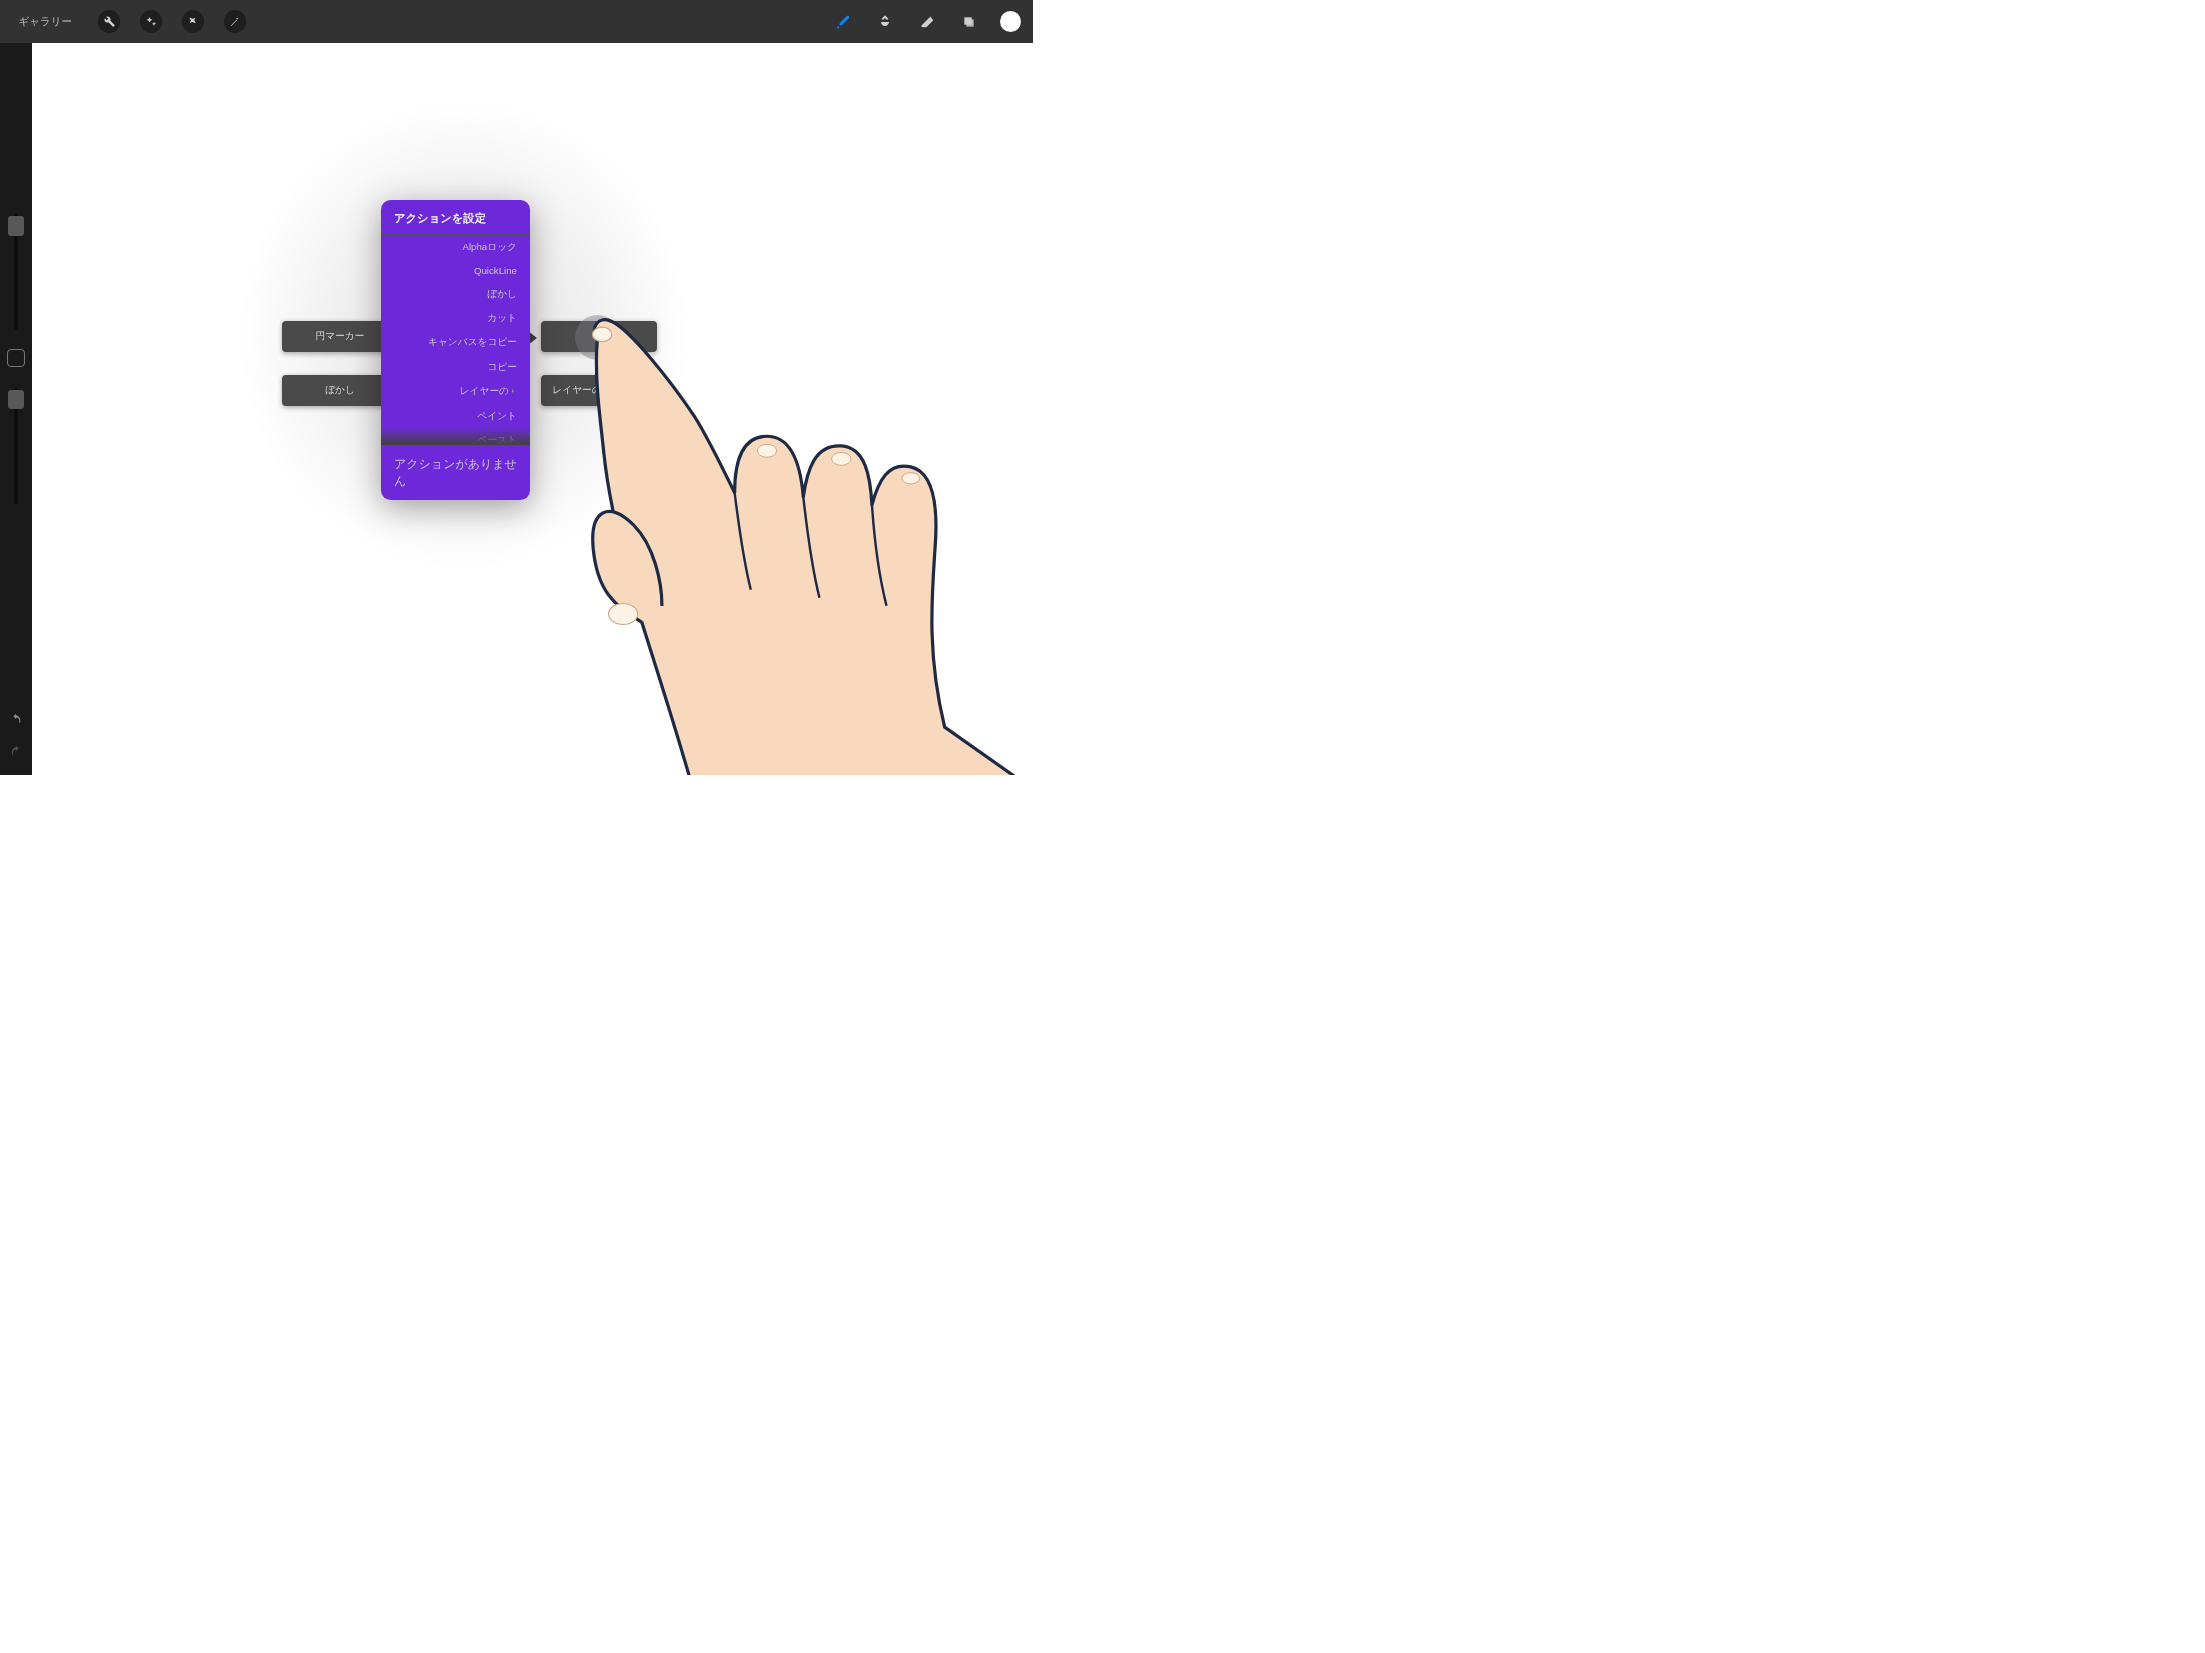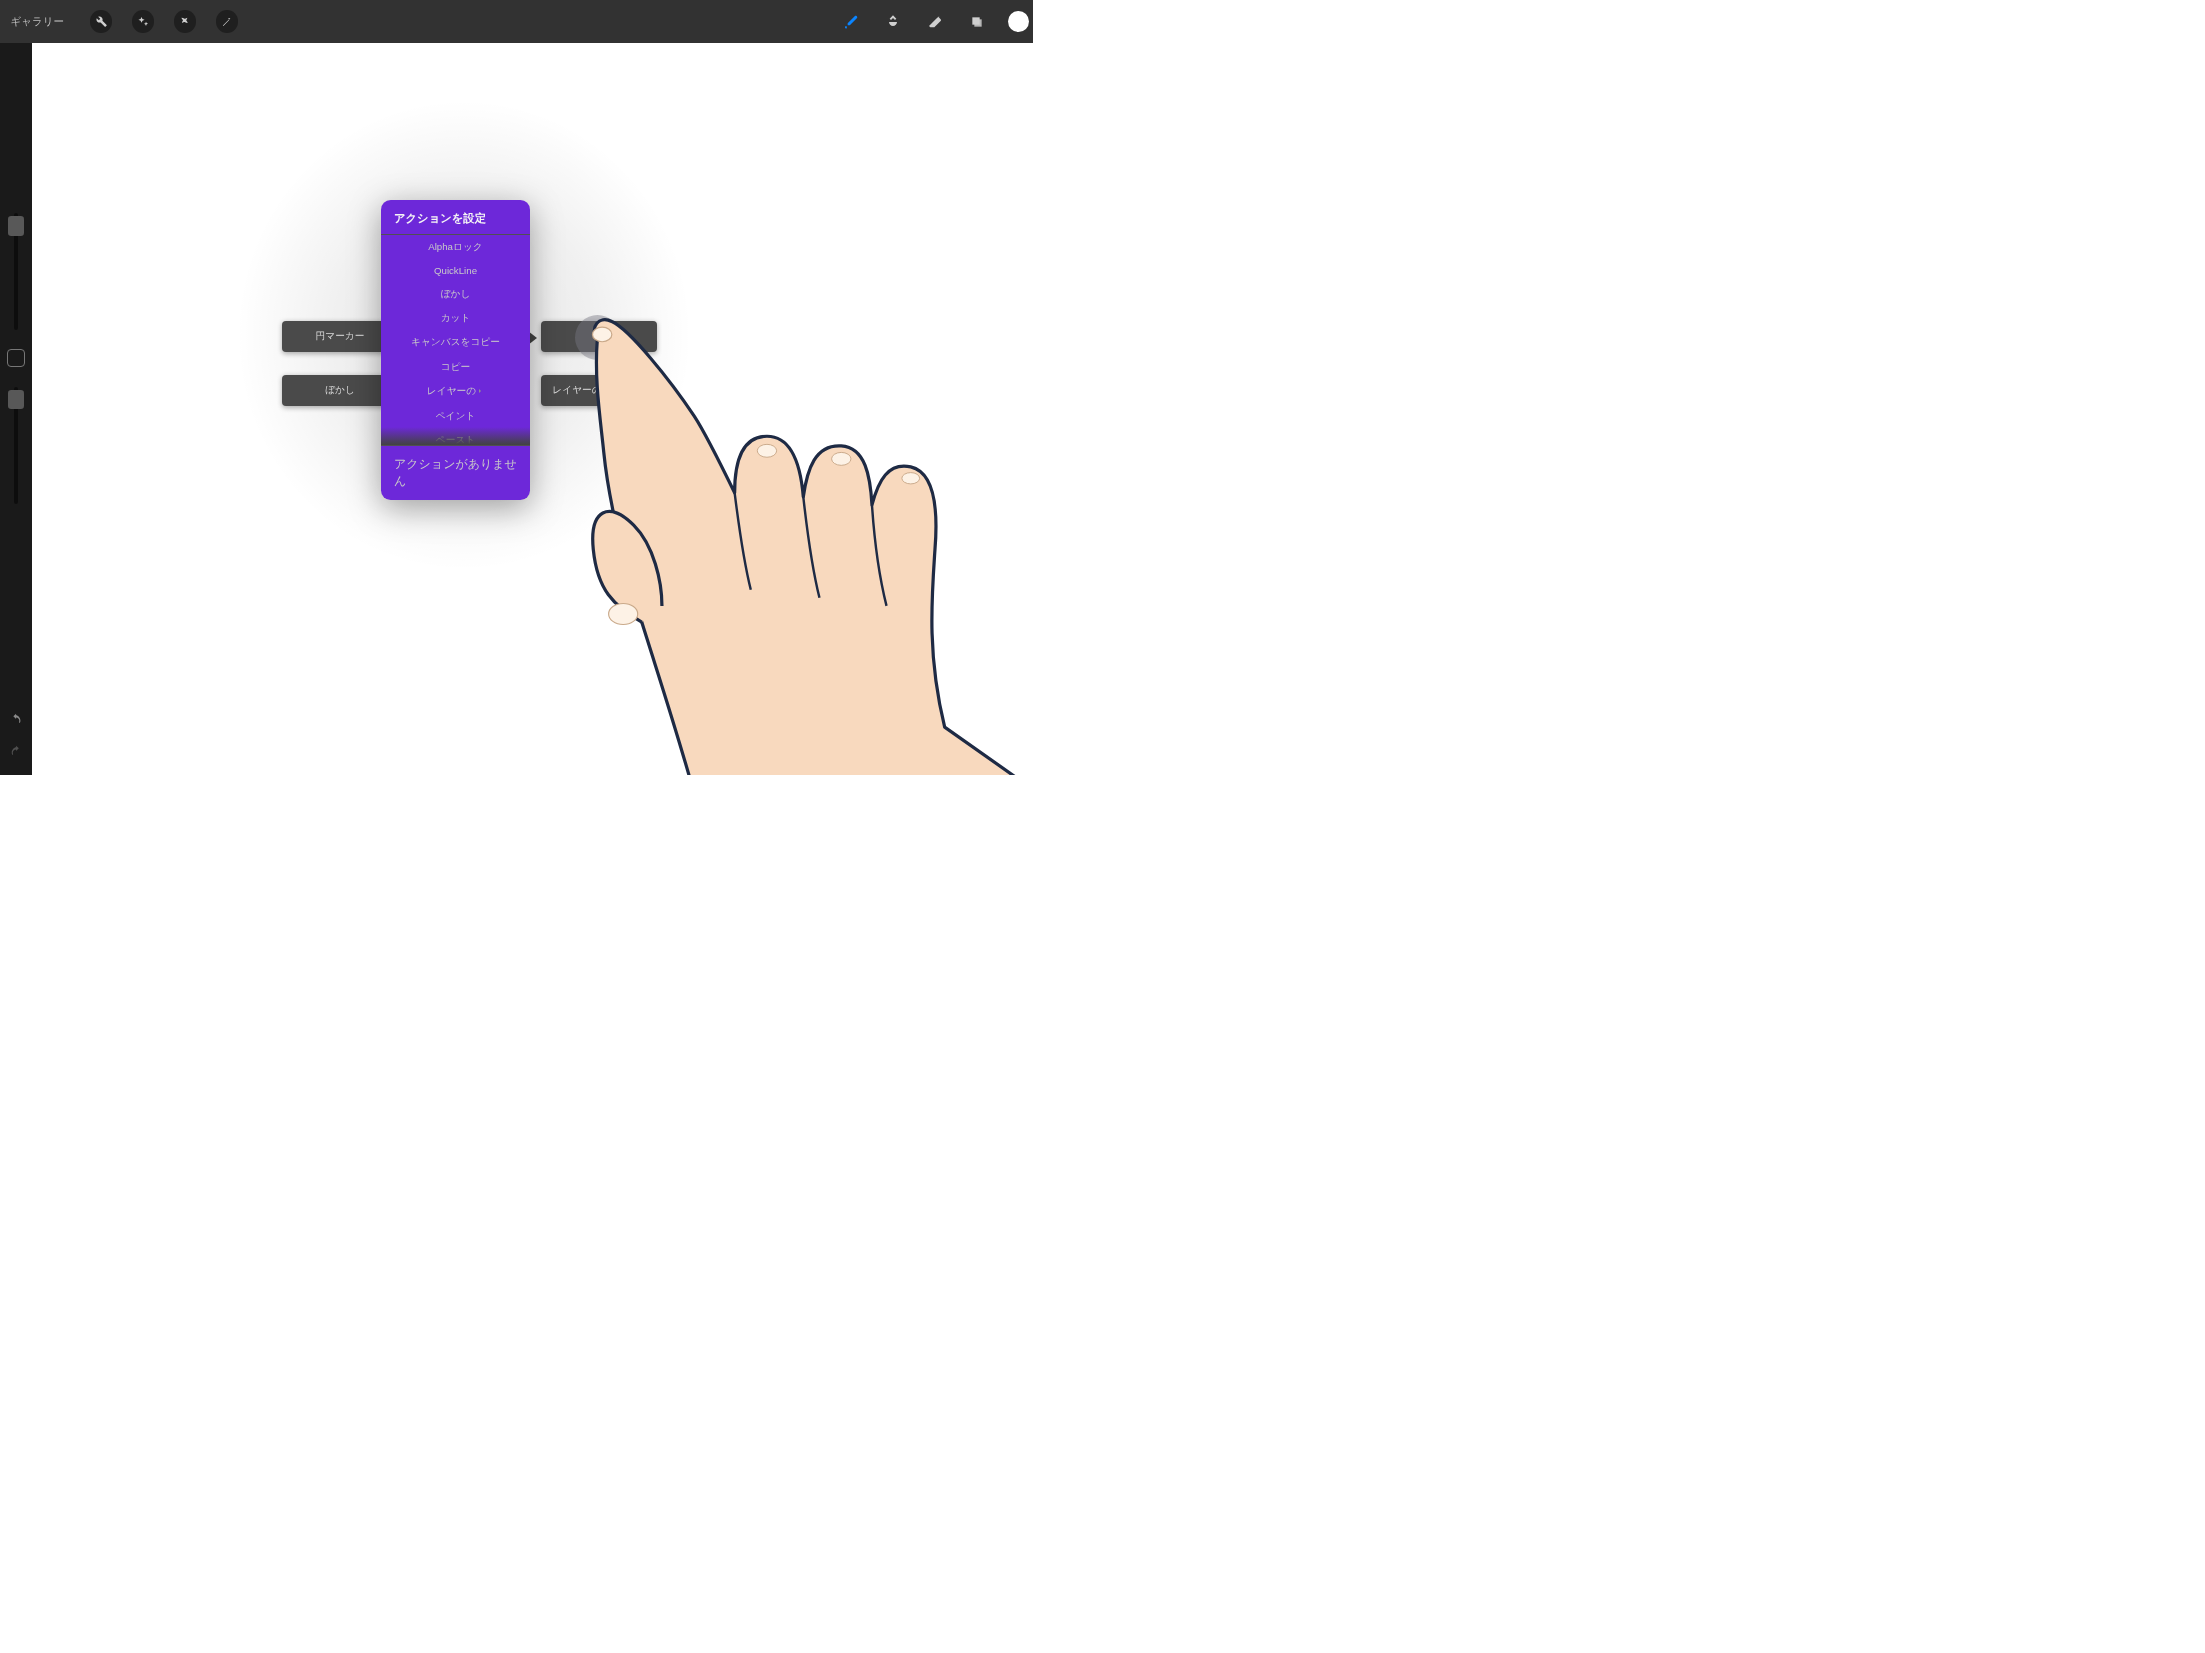--- a/index.html
+++ b/index.html
@@ -13,21 +13,21 @@
     height: 775px;
   }
   
   .topbar {
     position: absolute;
     top: 0; left: 0; right: 0;
     height: 43px;
     background: #323232;
     display: flex;
     align-items: center;
-    padding: 0 4px;
+    padding: 0 12px;
   }
   .topbar-left, .topbar-right {
     display: flex;
     align-items: center;
     gap: 19.4px;
   }
   .topbar-left { flex: 0 0 auto; }
   .topbar-spacer { flex: 1; }
   .gallery-btn {
     color: #bfbfbf;
@@ -158,21 +158,21 @@
     max-height: 210px;
     overflow: hidden;
     position: relative;
   }
   .popover-item {
     padding: 5.7px 13px;
     color: #c9c9c9;
     font-size: 9.7px;
     display: flex;
     align-items: center;
-    justify-content: center;
+    justify-content: flex-end;
     cursor: pointer;
   }
   .popover-item .chev svg { width: 8px; height: 8px; }
   .popover-fade {
     position: absolute;
     left: 0; right: 0; bottom: 0;
     height: 18px;
     background: linear-gradient(to bottom, rgba(66,66,66,0) 0%, #424242 100%);
     pointer-events: none;
   }

